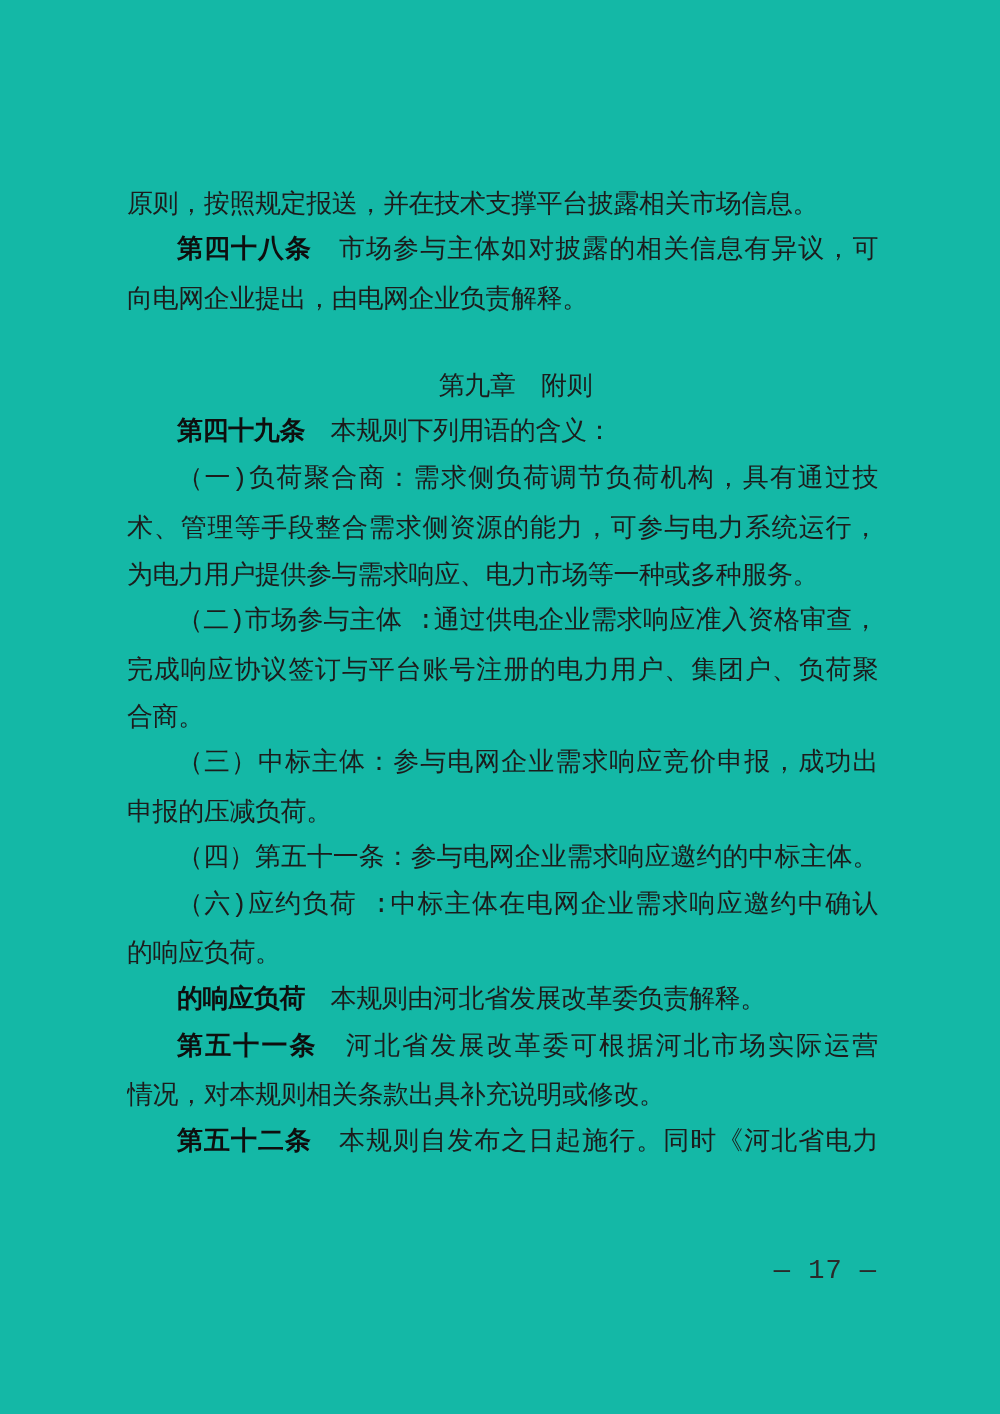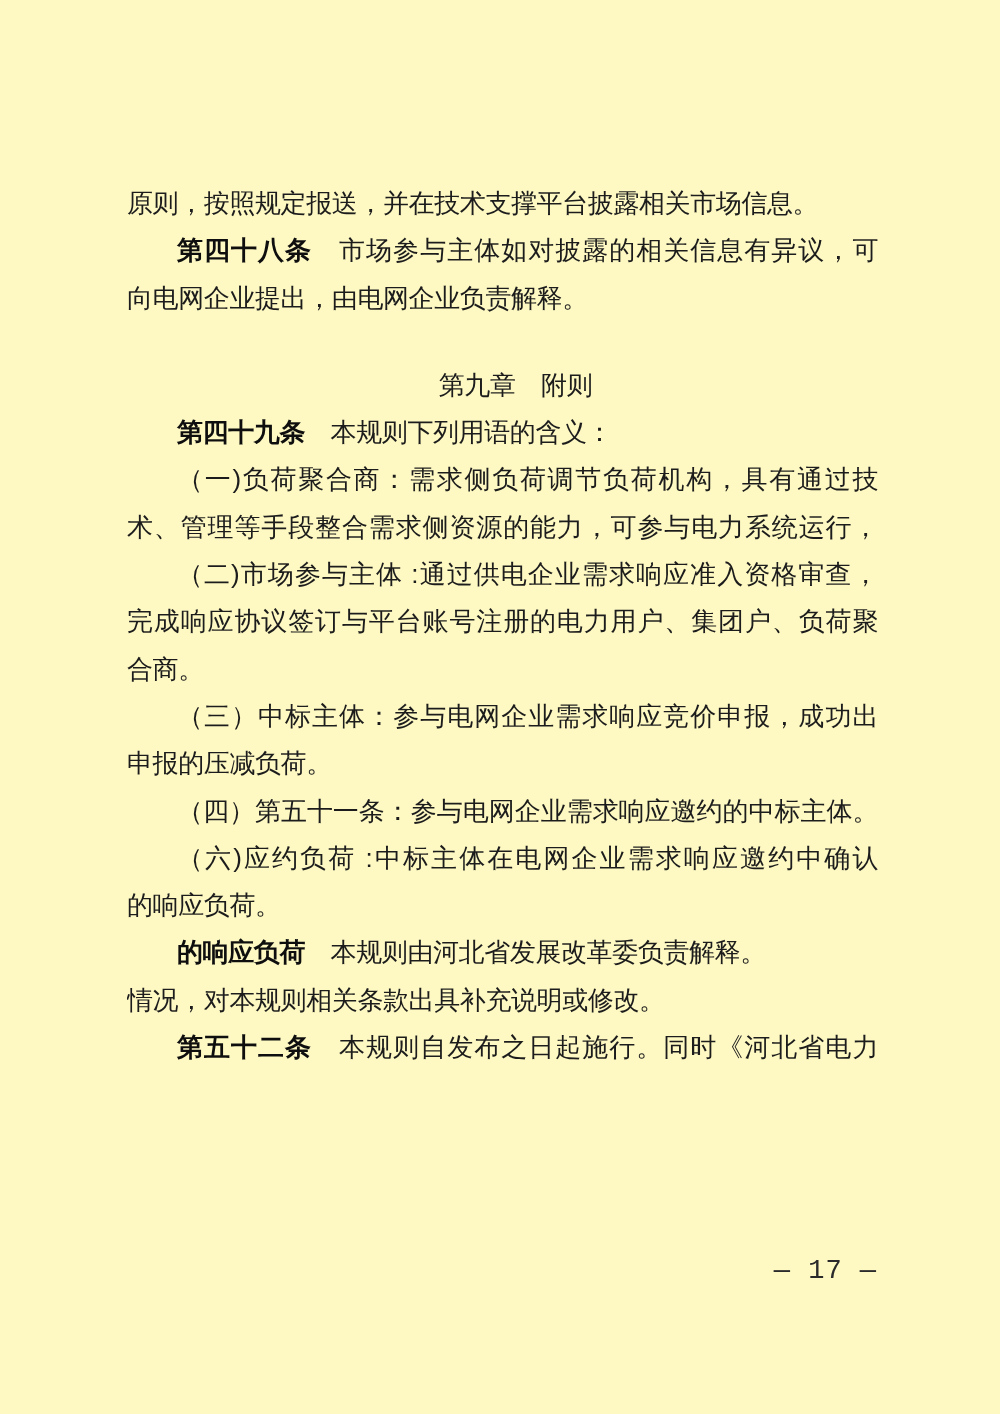--- a/index.html
+++ b/index.html
@@ -4,21 +4,21 @@
 <style>
   html, body {
     margin: 0;
     padding: 0;
     background: #ffffff;
   }
   .page {
     position: relative;
     width: 1000px;
     height: 1414px;
-    background: #fef9c3;
+    background: #14b8a6;
     overflow: hidden;
     font-family: "Liberation Sans", sans-serif;
     color: #1c1c1c;
   }
   .doc {
     position: absolute;
     left: 127px;
     top: 180px;
     width: 751px;
     font-size: 26px;
@@ -36,20 +36,21 @@
     text-align-last: justify;
   }
   .line.center {
     text-align: center;
     text-align-last: center;
     padding-left: 26px;
     margin-top: 40px;
   }
   .line.indent {
     text-indent: 50px;
+    font-family: Liberation Mono, monospace;
   }
   .bold {
     font-weight: bold;
     color: #0e0e0e;
   }
   .footer {
     position: absolute;
     top: 1256px;
     right: 123px;
     font-family: Liberation Mono, monospace;
@@ -63,26 +64,28 @@
 
 <div class="page">
   <div class="doc">
       <div class="line"><span>原则，按照规定报送，并在技术支撑平台披露相关市场信息。</span></div>
       <div class="line indent fill"><span class="bold">第四十八条</span><span>　市场参与主体如对披露的相关信息有异议，可</span></div>
       <div class="line"><span>向电网企业提出，由电网企业负责解释。</span></div>
       <div class="line center"><span>第九章　附则</span></div>
       <div class="line indent"><span class="bold">第四十九条</span><span>　本规则下列用语的含义：</span></div>
       <div class="line indent fill"><span>（一)负荷聚合商：需求侧负荷调节负荷机构，具有通过技</span></div>
       <div class="line fill"><span>术、管理等手段整合需求侧资源的能力，可参与电力系统运行，</span></div>
+      <div class="line"><span>为电力用户提供参与需求响应、电力市场等一种或多种服务。</span></div>
       <div class="line indent fill"><span>（二)市场参与主体 :通过供电企业需求响应准入资格审查，</span></div>
       <div class="line fill"><span>完成响应协议签订与平台账号注册的电力用户、集团户、负荷聚</span></div>
       <div class="line"><span>合商。</span></div>
       <div class="line indent fill"><span>（三）中标主体：参与电网企业需求响应竞价申报，成功出</span></div>
       <div class="line"><span>申报的压减负荷。</span></div>
       <div class="line indent fill"><span>（四）第五十一条：参与电网企业需求响应邀约的中标主体。</span></div>
       <div class="line indent fill"><span>（六)应约负荷 :中标主体在电网企业需求响应邀约中确认</span></div>
       <div class="line"><span>的响应负荷。</span></div>
       <div class="line indent"><span class="bold">的响应负荷</span><span>　本规则由河北省发展改革委负责解释。</span></div>
+      <div class="line indent fill"><span class="bold">第五十一条</span><span>　河北省发展改革委可根据河北市场实际运营</span></div>
       <div class="line"><span>情况，对本规则相关条款出具补充说明或修改。</span></div>
       <div class="line indent fill"><span class="bold">第五十二条</span><span>　本规则自发布之日起施行。同时《河北省电力</span></div>
     </div>
   <div class="footer">— 17 —</div>
 </div>
 
 </body></html>

